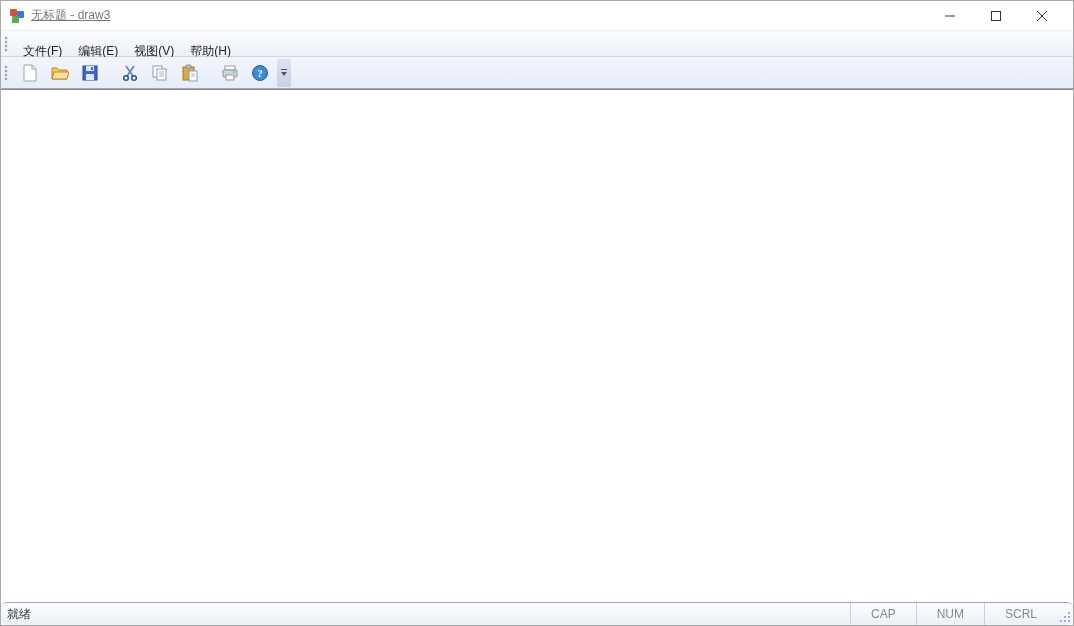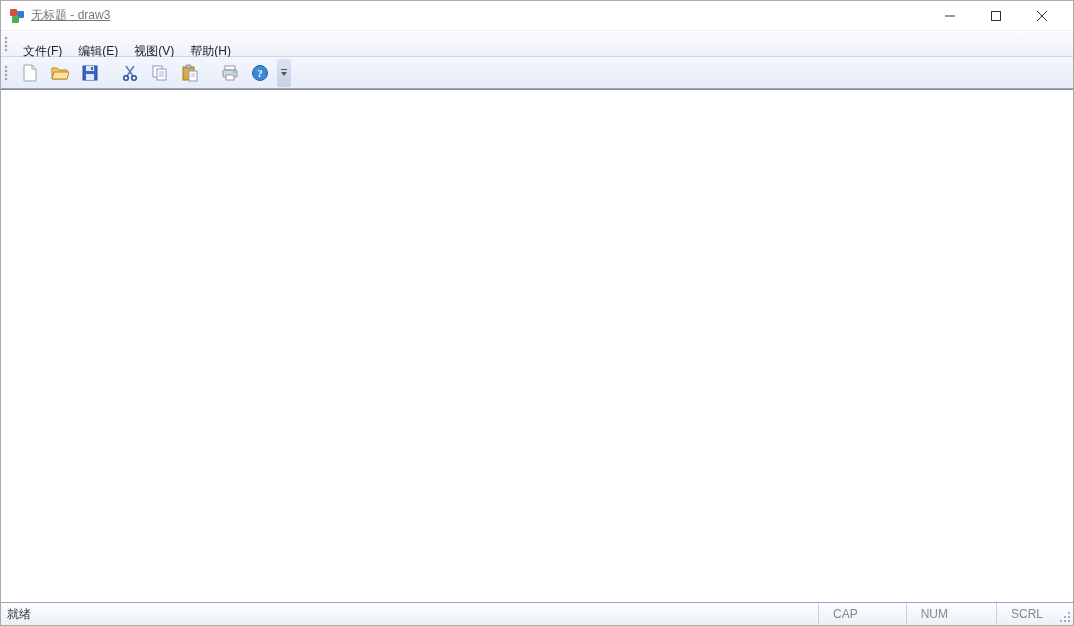--- a/index.html
+++ b/index.html
@@ -19,24 +19,24 @@
     
     .toolbar { height: 32px; background: linear-gradient(#f3f6fd, #e7ecf8); border-bottom: 1px solid #9aa6c2; display: flex; align-items: center; padding-left: 4px; }
     .tool-btn { width: 28px; height: 28px; display: flex; align-items: center; justify-content: center; border: 1px solid transparent; border-radius: 2px; margin: 0 1px; }
     .tool-sep { width: 10px; }
     .overflow-chev { width: 14px; height: 28px; display: flex; flex-direction:column; align-items: center; justify-content: center; margin-left: 2px; background: linear-gradient(#dbe2f2,#c7d0e6); border-radius: 2px; gap:2px;}
     .overflow-chev .bar { height:1px; width:6px; background:#555; }
     .overflow-chev .tri { width:0; height:0; border-left:3px solid transparent; border-right:3px solid transparent; border-top:4px solid #555; }
     
     .canvas-area { flex: 1; background: #fff; border-top: 1px solid #888; }
     
-    .statusbar { height: 23px; background: linear-gradient(#fdfdfe, #ecf0f8); border-top: 1px solid #9aa6c2; display: flex; align-items: center; font-size: 12px; color: #333; }
+    .statusbar { height: 23px; background: linear-gradient(#fdfdfe, #ecf0f8); border-top: 1px solid #9aa6c2; display: flex; align-items: center; font-size: 12px; color: #333; border-radius: 6px; }
     .statusbar .status-left { padding: 0 6px; flex: 0 0 auto; }
     .statusbar .status-fill { flex: 1; }
-    .statusbar .status-cell { padding: 0 14px; border-left: 1px solid #c7d0e6; height: 100%; display: flex; align-items: center; color: #888; margin-left: 34px; }
+    .statusbar .status-cell { padding: 0 20px; border-left: 1px solid #c7d0e6; height: 100%; display: flex; align-items: center; color: #888; }
     .statusbar .grip { width: 16px; height: 100%; display:flex; align-items:flex-end; justify-content:flex-end; padding:2px; }
     .statusbar .grip svg { display:block; }
   </style>
 </head>
 <body>
 
 <div class="titlebar">
   <span class="app-icon">
     <svg width="16" height="16" viewBox="0 0 16 16">
       <rect x="1" y="1" width="7" height="7" fill="#d94f3a" rx="1"></rect>

